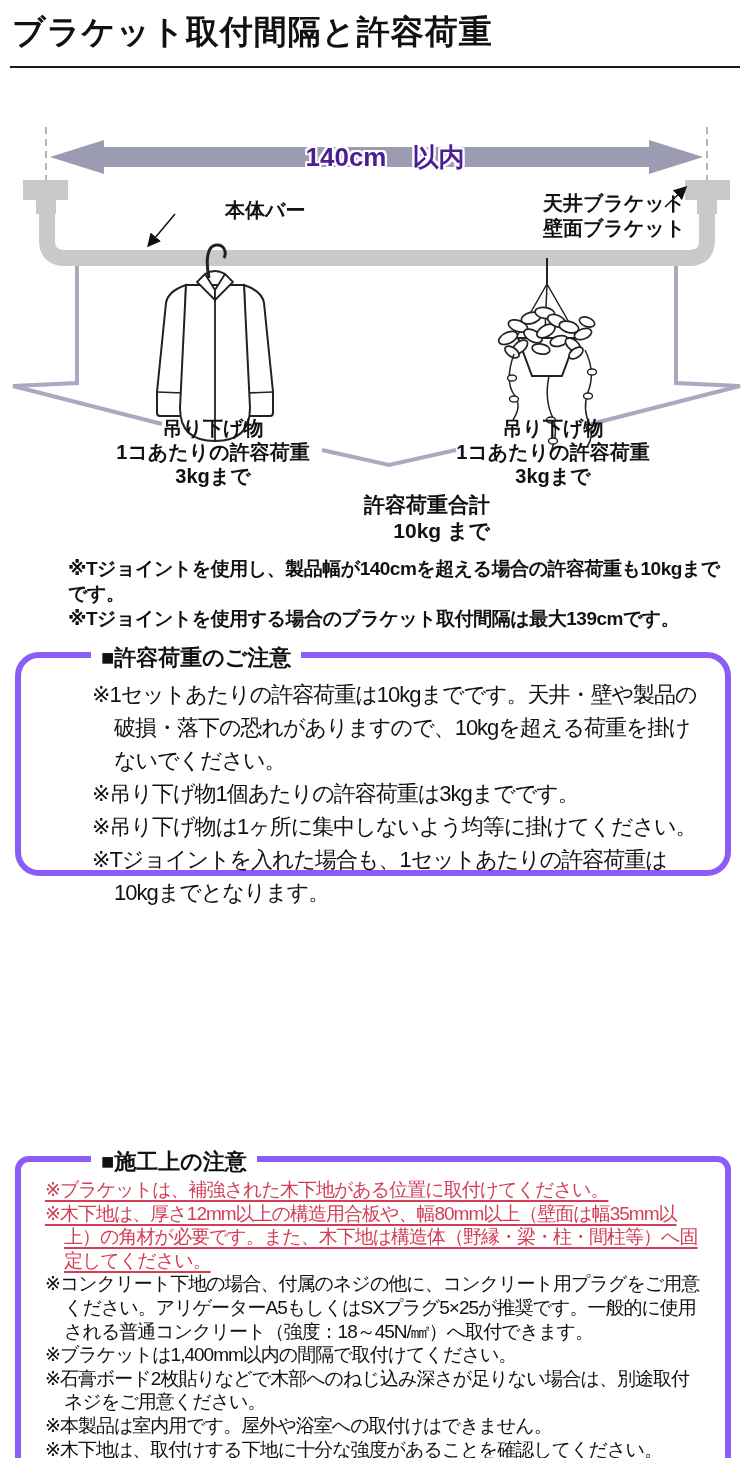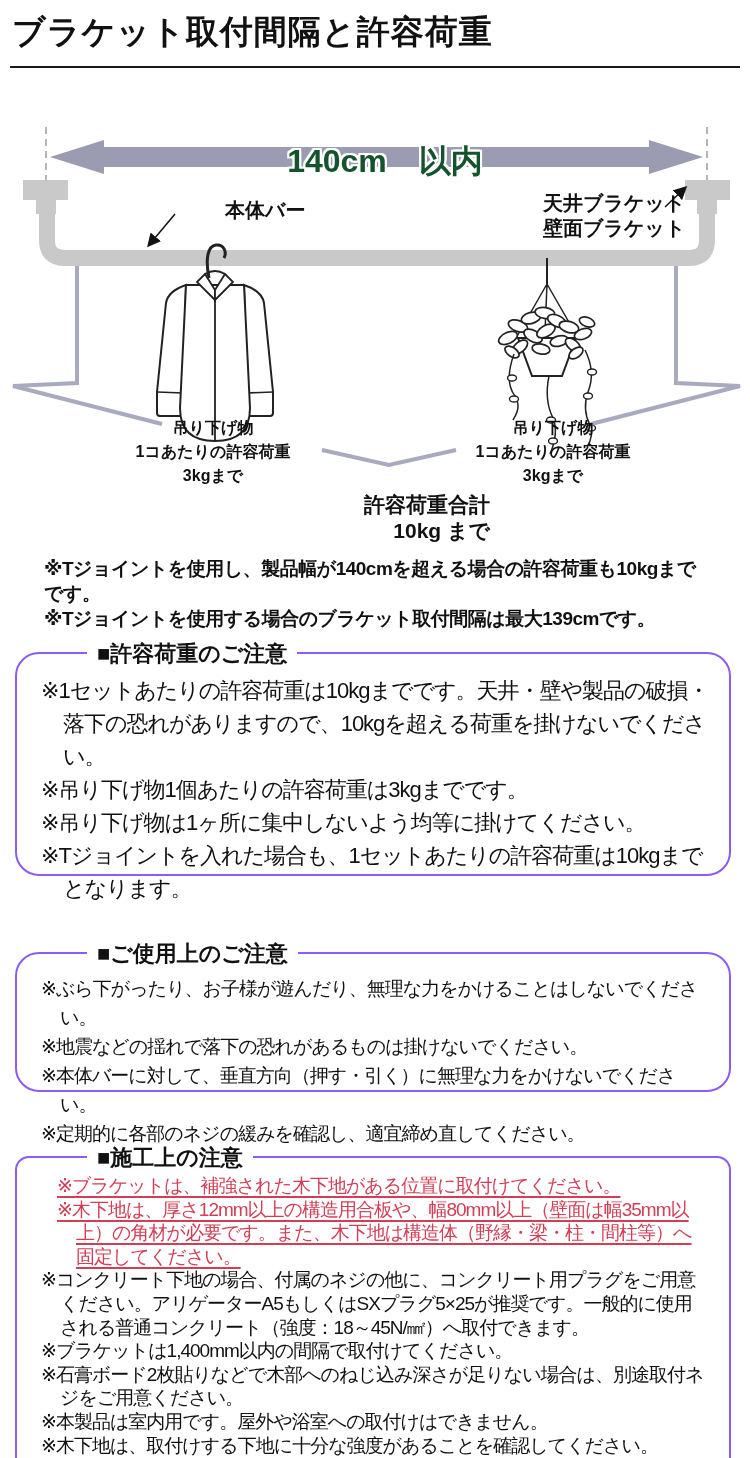--- a/index.html
+++ b/index.html
@@ -3,37 +3,37 @@
 <meta charset="utf-8">
 <style>
   html,body{margin:0;padding:0;background:#ffffff;}
   body{width:750px;height:1458px;position:relative;overflow:hidden;
        font-family:"Liberation Sans","DejaVu Sans",sans-serif;color:#111;}
   #stage{position:absolute;inset:0;width:750px;height:1458px;}
   .abs{position:absolute;}
   .page-title{left:12px;top:10px;font-size:33px;font-weight:bold;letter-spacing:1px;color:#111;}
   .title-rule{left:10px;top:66px;width:730px;height:2px;background:#1a1a1a;}
   svg.diagram-layer{position:absolute;left:0;top:0;width:750px;height:630px;}
-  .measure-text{left:270px;top:140px;width:230px;text-align:center;font-size:32px;font-weight:bold;color:#14532d;
+  .measure-text{left:270px;top:140px;width:230px;text-align:center;font-size:26px;font-weight:bold;color:#4c1d95;
     text-shadow:-2px -2px 0 #fff,2px -2px 0 #fff,-2px 2px 0 #fff,2px 2px 0 #fff,0 -2px 0 #fff,0 2px 0 #fff,-2px 0 0 #fff,2px 0 0 #fff;}
   .bar-label{left:178px;top:197px;font-size:20px;font-weight:bold;margin-left:47px;}
   .bracket-label{left:543px;top:191px;font-size:20px;font-weight:bold;line-height:25px;text-align:center;}
-  .hang-label{top:416px;width:230px;text-align:center;font-size:16px;font-weight:bold;line-height:24px;}
+  .hang-label{top:416px;width:230px;text-align:center;font-size:20px;font-weight:bold;line-height:24px;}
   .hang-left{left:98px;}
   .hang-right{left:438px;}
   .total-label{left:290px;top:492px;width:200px;text-align:right;font-size:21px;font-weight:bold;line-height:26px;}
-  .diagram-notes{left:44px;top:556px;width:660px;font-size:19px;font-weight:bold;line-height:25px;letter-spacing:-0.5px;}
-  .note-box{position:absolute;left:15px;width:716px;background:#fff;border:2px solid #8b5cf6;border-radius:24px;box-sizing:border-box;}
+  .diagram-notes{left:68px;top:556px;width:660px;font-size:19px;font-weight:bold;line-height:25px;letter-spacing:-0.5px;}
+  .note-box{position:absolute;left:15px;width:716px;background:#fff;border:6px solid #8b5cf6;border-radius:24px;box-sizing:border-box;}
   .box-title{position:absolute;top:-15px;left:70px;background:#fff;padding:0 10px;font-size:22px;font-weight:bold;white-space:nowrap;}
   .box-body{padding:0 20px 0 24px;}
   .note-item{padding-left:1em;text-indent:-1em;letter-spacing:-1px;}
-  #box1{top:652px;height:224px;} #box1 .box-body{padding-top:20px;font-size:22px;line-height:33px;}
+  #box1{top:652px;height:224px;} #box1 .box-body{padding-top:20px;font-size:22px;line-height:33px;margin-left:47px;}
   #box2{top:952px;height:140px;} #box2 .box-body{padding-top:20px;font-size:19px;line-height:29px;}
   #box3{top:1156px;height:316px;border-radius:14px;} #box3 .box-body{padding-top:16px;font-size:19px;line-height:23.6px;}
-  .red-item{color:#d33e56;text-decoration:underline;text-decoration-thickness:1.5px;text-underline-offset:4px;margin-left:16px;}
+  .red-item{color:#d33e56;text-decoration:underline;text-decoration-thickness:1.5px;text-underline-offset:4px;}
 </style>
 </head>
 <body>
 
 <div id="stage">
 
   <div class="abs page-title">ブラケット取付間隔と許容荷重</div>
   <div class="abs title-rule"></div>
 
   <svg class="diagram-layer" viewBox="0 0 750 630">
@@ -150,29 +150,20 @@
   <div id="box1" class="note-box">
     <span class="box-title">■許容荷重のご注意</span>
     <div class="box-body">
       <div class="note-item">※1セットあたりの許容荷重は10kgまでです。天井・壁や製品の破損・落下の恐れがありますので、10kgを超える荷重を掛けないでください。</div>
       <div class="note-item">※吊り下げ物1個あたりの許容荷重は3kgまでです。</div>
       <div class="note-item">※吊り下げ物は1ヶ所に集中しないよう均等に掛けてください。</div>
       <div class="note-item">※Tジョイントを入れた場合も、1セットあたりの許容荷重は10kgまでとなります。</div>
     </div>
   </div>
 
-  <div id="box2" class="note-box">
-    <span class="box-title">■ご使用上のご注意</span>
-    <div class="box-body">
-      <div class="note-item">※ぶら下がったり、お子様が遊んだり、無理な力をかけることはしないでください。</div>
-      <div class="note-item">※地震などの揺れで落下の恐れがあるものは掛けないでください。</div>
-      <div class="note-item">※本体バーに対して、垂直方向（押す・引く）に無理な力をかけないでください。</div>
-      <div class="note-item">※定期的に各部のネジの緩みを確認し、適宜締め直してください。</div>
-    </div>
-  </div>
 
   <div id="box3" class="note-box">
     <span class="box-title">■施工上の注意</span>
     <div class="box-body">
       <div class="note-item red-item">※ブラケットは、補強された木下地がある位置に取付けてください。</div>
       <div class="note-item red-item">※木下地は、厚さ12mm以上の構造用合板や、幅80mm以上（壁面は幅35mm以上）の角材が必要です。また、木下地は構造体（野縁・梁・柱・間柱等）へ固定してください。</div>
       <div class="note-item">※コンクリート下地の場合、付属のネジの他に、コンクリート用プラグをご用意ください。アリゲーターA5もしくはSXプラグ5×25が推奨です。一般的に使用される普通コンクリート（強度：18～45N/㎟）へ取付できます。</div>
       <div class="note-item">※ブラケットは1,400mm以内の間隔で取付けてください。</div>
       <div class="note-item">※石膏ボード2枚貼りなどで木部へのねじ込み深さが足りない場合は、別途取付ネジをご用意ください。</div>
       <div class="note-item">※本製品は室内用です。屋外や浴室への取付けはできません。</div>

